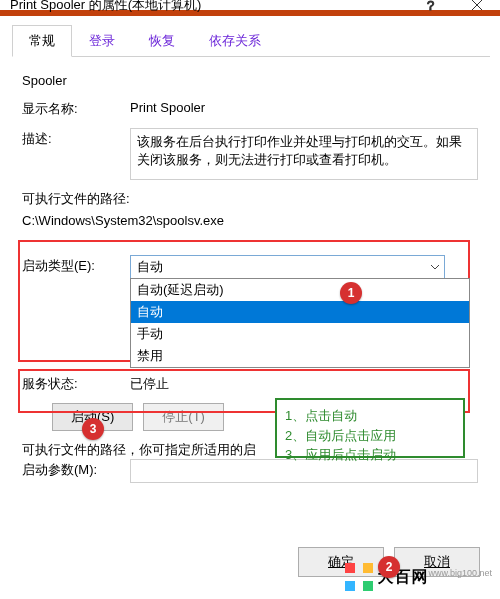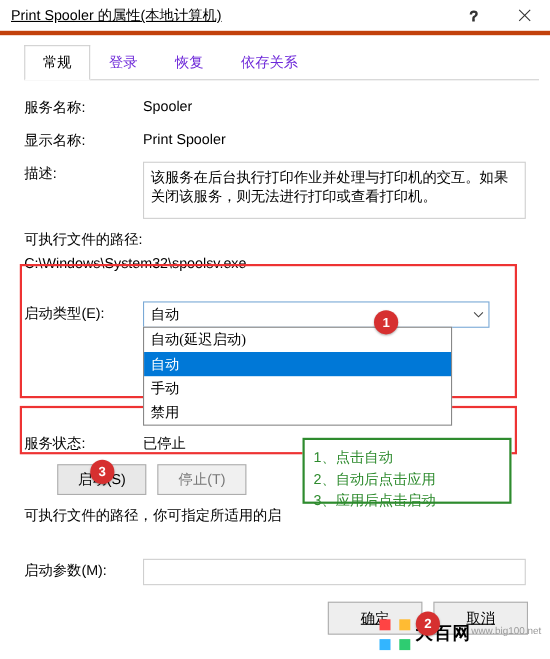--- a/index.html
+++ b/index.html
@@ -1,37 +1,37 @@
 <!DOCTYPE html>
 <html><head>
 <meta charset="utf-8">
 <style>
   * { box-sizing: border-box; margin: 0; padding: 0; }
   body { font-family: "Microsoft YaHei", "Segoe UI", sans-serif; font-size: 13px; background: #fff; width: 500px; height: 599px; position: relative; overflow: hidden; color: #000; }
-  .titlebar { height: 32px; display: flex; align-items: center; padding: 0 0 0 10px; border-bottom: 4px solid #c2410c; text-decoration: underline; }
+  .titlebar { height: 16px; display: flex; align-items: center; padding: 0 0 0 10px; border-bottom: 6px solid #c2410c; }
   .titlebar-text { flex: 1; font-size: 13px; }
   .titlebar-btns { display: flex; }
   .titlebar-btn { width: 46px; height: 32px; display: flex; align-items: center; justify-content: center; }
   .titlebar-btn svg { stroke: #333; stroke-width: 1; }
-  .tabs { display: flex; border-bottom: 1px solid #d0d0d0; margin: 8px 10px 0 22px; }
+  .tabs { display: flex; border-bottom: 1px solid #d0d0d0; margin: 8px 10px 0 12px; }
   .tab { padding: 6px 16px; border: 1px solid transparent; position: relative; top: 1px; color: #6d28d9; }
   .tab.active { border: 1px solid #d0d0d0; border-bottom: 1px solid #fff; background: #fff; color: #000; }
   .content { padding: 14px 22px 0 22px; position: relative; }
   .row { display: flex; margin-bottom: 10px; align-items: flex-start; }
   .label { width: 108px; padding-top: 2px; }
   .value { flex: 1; padding-top: 2px; }
   .desc-box { flex: 1; border: 1px solid #cfcfcf; padding: 4px 6px; height: 52px; background: #fff; line-height: 1.4; }
   .path-label { margin-top: 6px; margin-bottom: 2px; }
   .path-value { padding: 3px 0; }
   .redbox1 { position: absolute; border: 2px solid #e33; left: 18px; top: 240px; width: 452px; height: 122px; pointer-events: none; }
   .redbox2 { position: absolute; border: 2px solid #e33; left: 18px; top: 369px; width: 452px; height: 44px; pointer-events: none; }
   .select-wrap { flex: 1; position: relative; }
   .select { height: 24px; border: 1px solid #7aa9d6; width: 315px; padding: 2px 6px; background: #fff; position: relative; display: flex; align-items: center; }
   .select-arrow { position: absolute; right: 4px; top: 4px; }
-  .dropdown { position: absolute; top: 23px; left: 0; width: 281px; border: 1px solid #888; background: #fff; z-index: 5; font-family: Liberation Serif, serif; }
+  .dropdown { position: absolute; top: 23px; left: 0; width: 340px; border: 1px solid #888; background: #fff; z-index: 5; }
   .option { padding: 2px 6px; }
   .option.selected { background: #0078d7; color: #fff; }
   .marker { position: absolute; width: 22px; height: 22px; border-radius: 50%; background: #d63030; color: #fff; display: flex; align-items: center; justify-content: center; font-size: 12px; font-weight: bold; box-shadow: 0 1px 2px rgba(0,0,0,.3); z-index: 20; }
   .m1 { left: 340px; top: 282px; }
   .m2 { left: 378px; top: 556px; }
   .m3 { left: 82px; top: 418px; }
   .control-btns { display: flex; gap: 10px; margin-top: 10px; margin-bottom: 10px; }
   .btn { height: 28px; padding: 0 18px; border: 1px solid #adadad; background: #e8e8e8; display: flex; align-items: center; justify-content: center; font-size: 13px; }
   .btn.disabled { color: #777; background: #f0f0f0; }
   .indent { margin-left: 30px; }
@@ -69,21 +69,20 @@
 
 <div class="tabs">
   <div class="tab active">常规</div>
   <div class="tab">登录</div>
   <div class="tab">恢复</div>
   <div class="tab">依存关系</div>
 </div>
 
 <div class="content">
   <div class="row">
-    <div class="label">服务名称:</div>
     <div class="value">Spooler</div>
   </div>
   <div class="row">
     <div class="label">显示名称:</div>
     <div class="value">Print Spooler</div>
   </div>
   <div class="row">
     <div class="label">描述:</div>
     <div class="desc-box">该服务在后台执行打印作业并处理与打印机的交互。如果关闭该服务，则无法进行打印或查看打印机。</div>
   </div>
@@ -116,21 +115,21 @@
     <div class="value">已停止</div>
   </div>
 
   <div class="control-btns indent">
     <div class="btn">启动(S)</div>
     <div class="btn disabled">停止(T)</div>
   </div>
 
   <div>可执行文件的路径，你可指定所适用的启</div>
 
-  <div class="row" style="margin-top:30px;">
+  <div class="row" style="">
     <div class="label">启动参数(M):</div>
     <input class="param-input" style="">
   </div>
 
 </div>
 
 <div class="redbox1"></div>
 <div class="redbox2"></div>
 
 <div class="marker m1">1</div>

